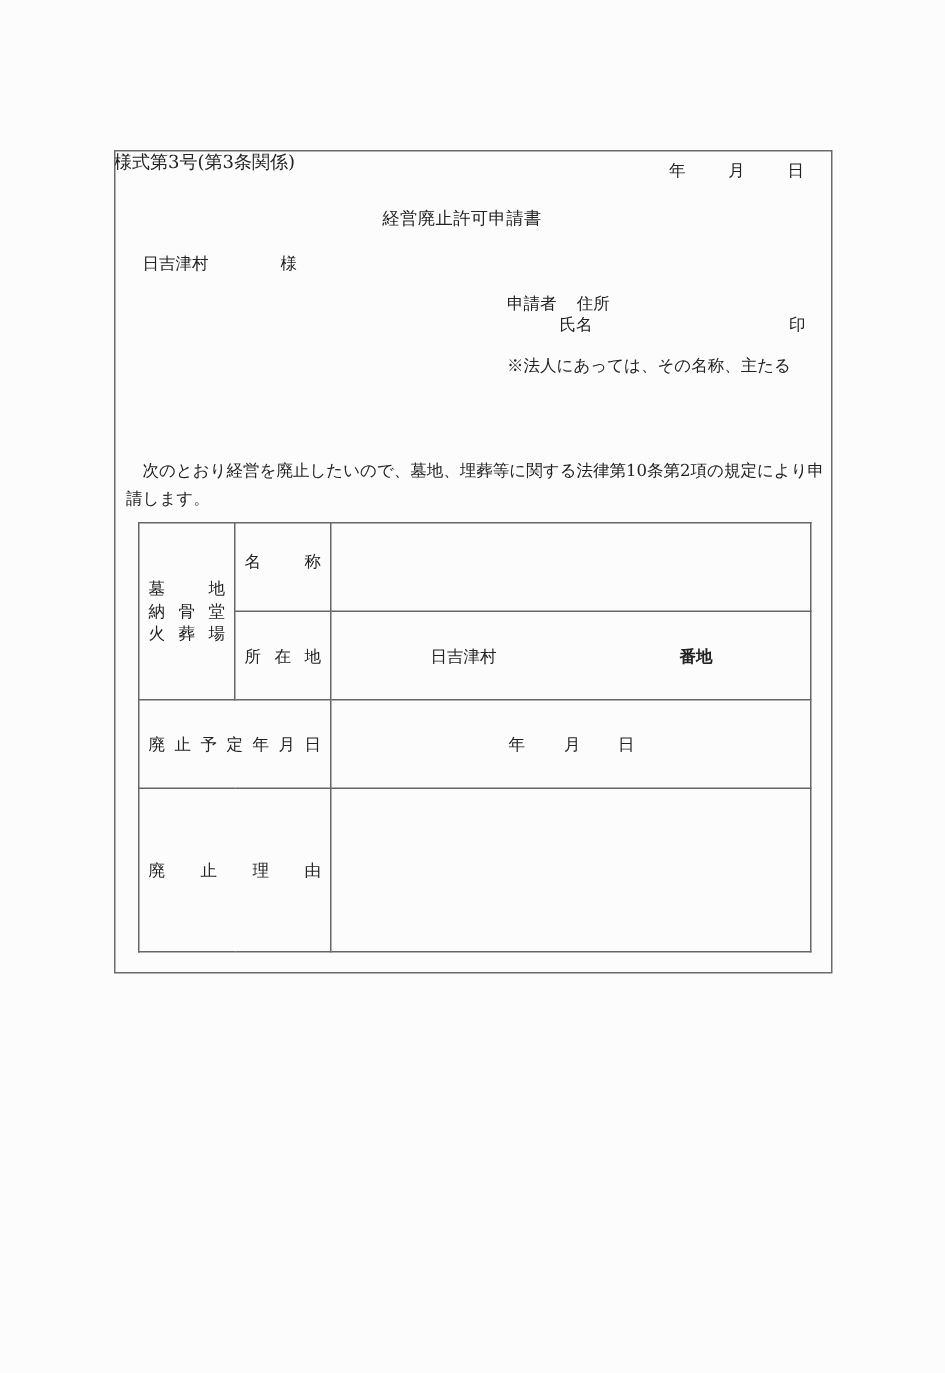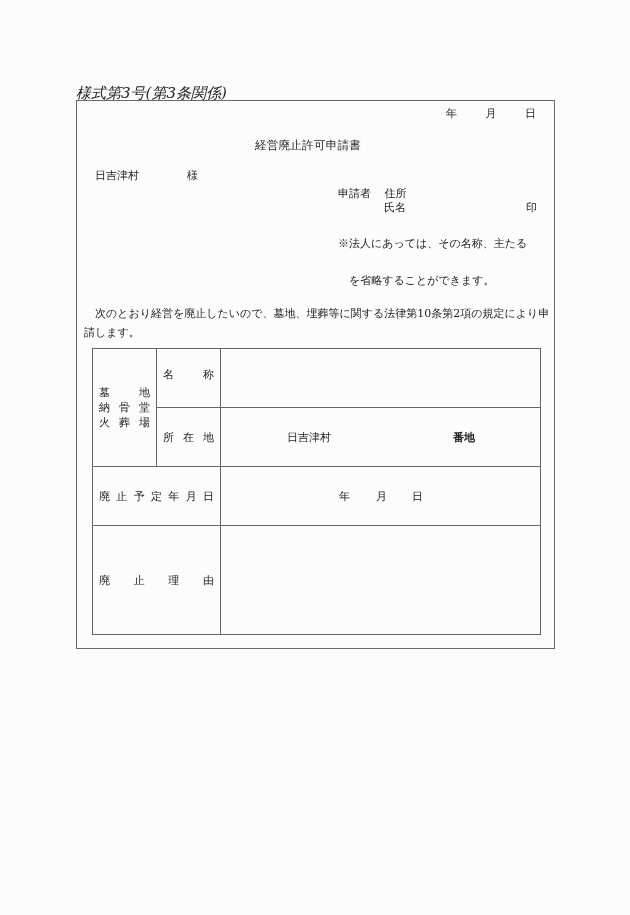--- a/index.html
+++ b/index.html
@@ -1,31 +1,31 @@
 <!DOCTYPE html>
 <html><head>
 <meta charset="utf-8">
 <style>
   html, body { margin:0; padding:0; }
   body {
     width:630px; height:915px; background:#fcfcfc; position:relative;
     font-family:"DejaVu Serif","Liberation Serif",serif; color:#222; font-size:11px;
   }
   .abs { position:absolute; white-space:nowrap; }
-  .form-label { left:76px; top:84px; font-size:15px;font-style:italic; }
+  .form-label { left:76px; top:100px; font-size:12px; }
   .outer {
     position:absolute; left:76px; top:100px; width:479px; height:549px;
     border:1px solid #6a6a6a; box-sizing:border-box;
   }
   .date-row { top:106px; left:446px; }
   .date-row span { display:inline-block; }
   .title { top:138px; left:0; width:616px; text-align:center; font-size:11.5px; letter-spacing:0.3px; }
   .addressee { top:168px; left:95px; }
   .addressee .sama { margin-left:48px; }
-  .applicant { top:187px; left:338px; line-height:14px; }
+  .applicant { top:196px; left:338px; line-height:14px; }
   .note { left:338px; line-height:15px; }
   .body-text { top:304px; left:84px; width:470px; line-height:19px; white-space:normal; }
   table.grid {
     position:absolute; left:92px; top:348px; width:449px; height:287px;
     border-collapse:collapse; table-layout:fixed;
   }
   table.grid td { border:1px solid #666; padding:0; font-size:11px; vertical-align:middle; }
   .spread { display:flex; justify-content:space-between; padding:0 6px; }
   .cat { padding:0 6px; line-height:15px; }
   .cat .line { display:flex; justify-content:space-between; }
@@ -48,30 +48,29 @@
 <div class="abs addressee">
   <span>日吉津村</span><span class="sama">様</span>
 </div>
 
 <div class="abs applicant">
   <div>
     <span>申請者</span>
     <span style="margin-left:10px;">住所</span>
   </div>
   <div style="position:relative; width:200px;">
-    <span style="margin-left:46px;">氏名</span>
+    <span style="margin-left:35px;">氏名</span>
     <span style="position:absolute; left:188px;">印</span>
   </div>
 </div>
 
 <div class="abs note" style="top:236px;">
   <div>※法人にあっては、その名称、主たる</div>
 </div>
 <div class="abs note" style="top:273px;">
-  <div style="padding-left:11px;">を省略することができます。</div>
 </div>
 
 <div class="abs body-text">　次のとおり経営を廃止したいので、墓地、埋葬等に関する法律第10条第2項の規定により申請します。</div>
 
 <table class="grid">
   <colgroup>
     <col style="width:64px">
       <col style="width:64px">
       <col>
   </colgroup>

